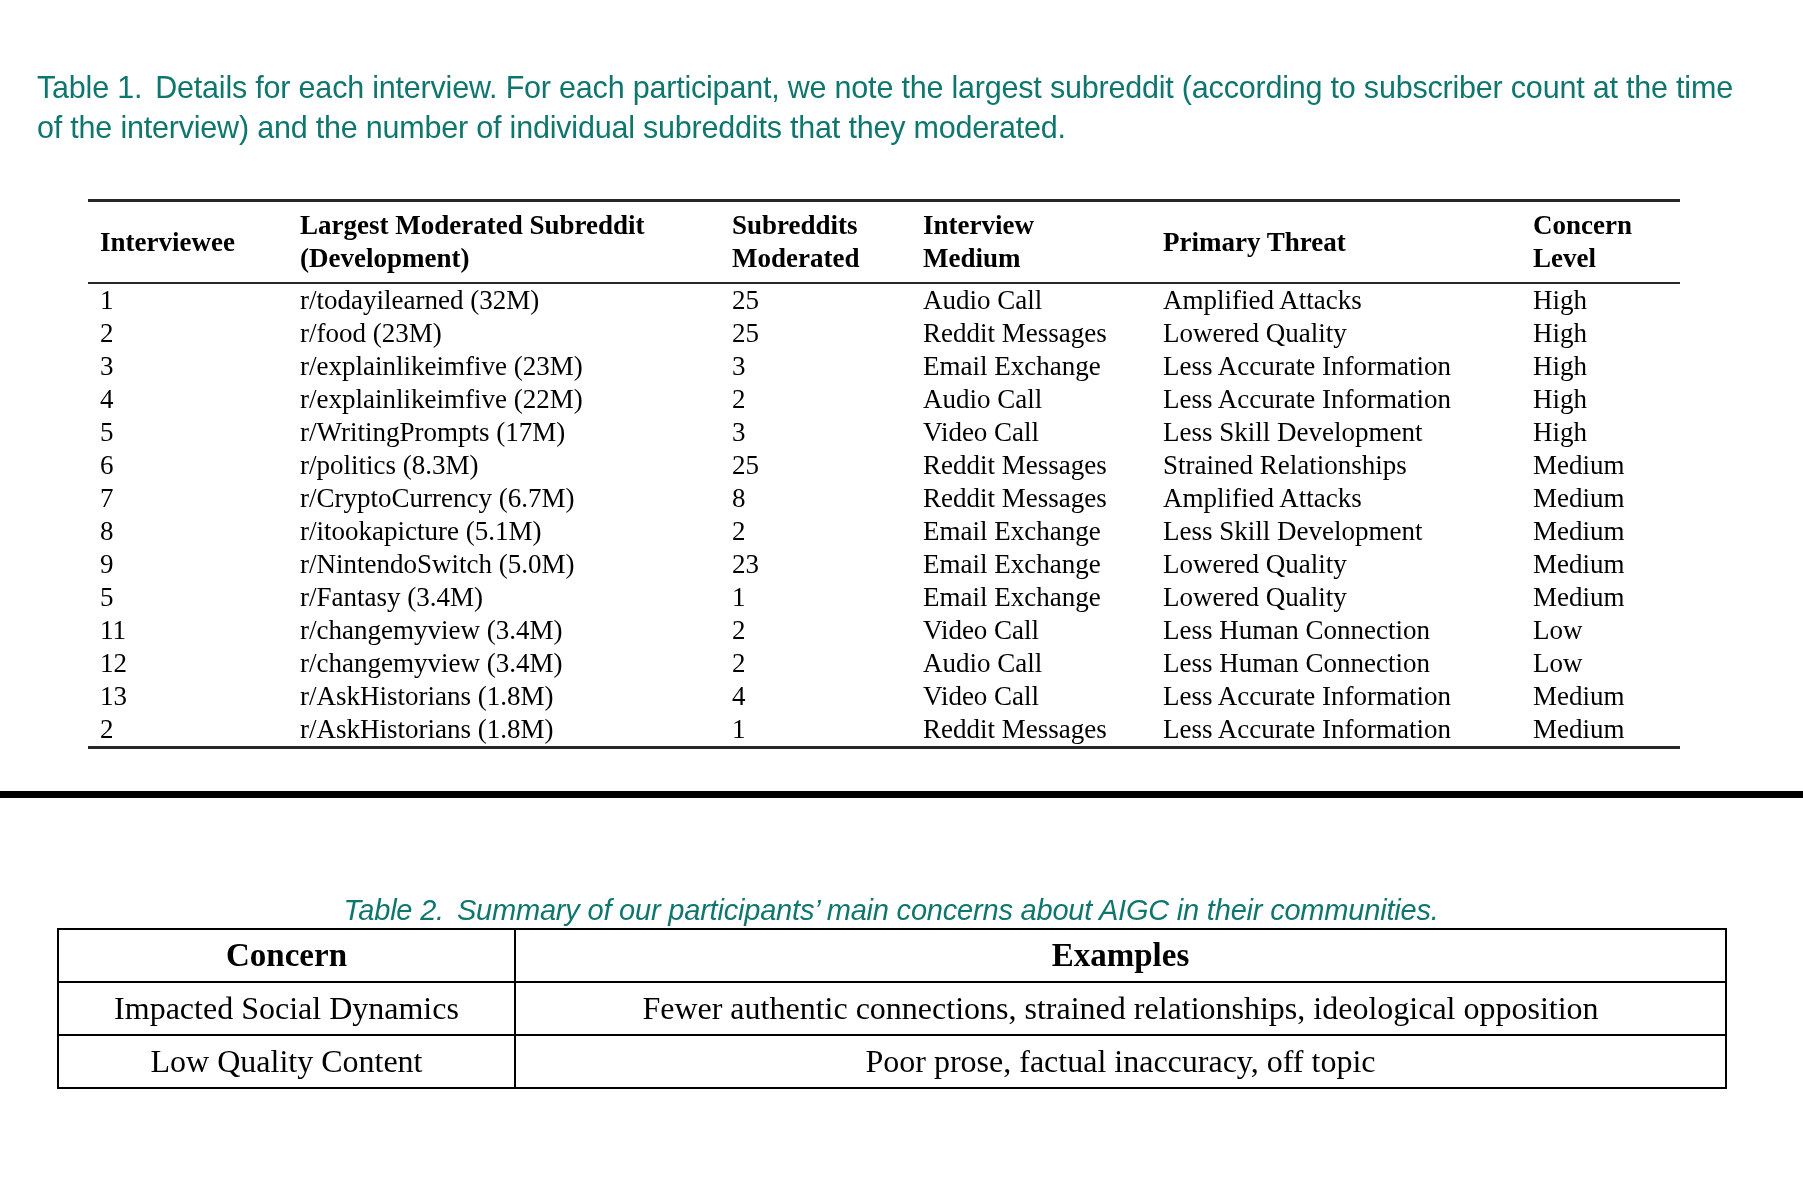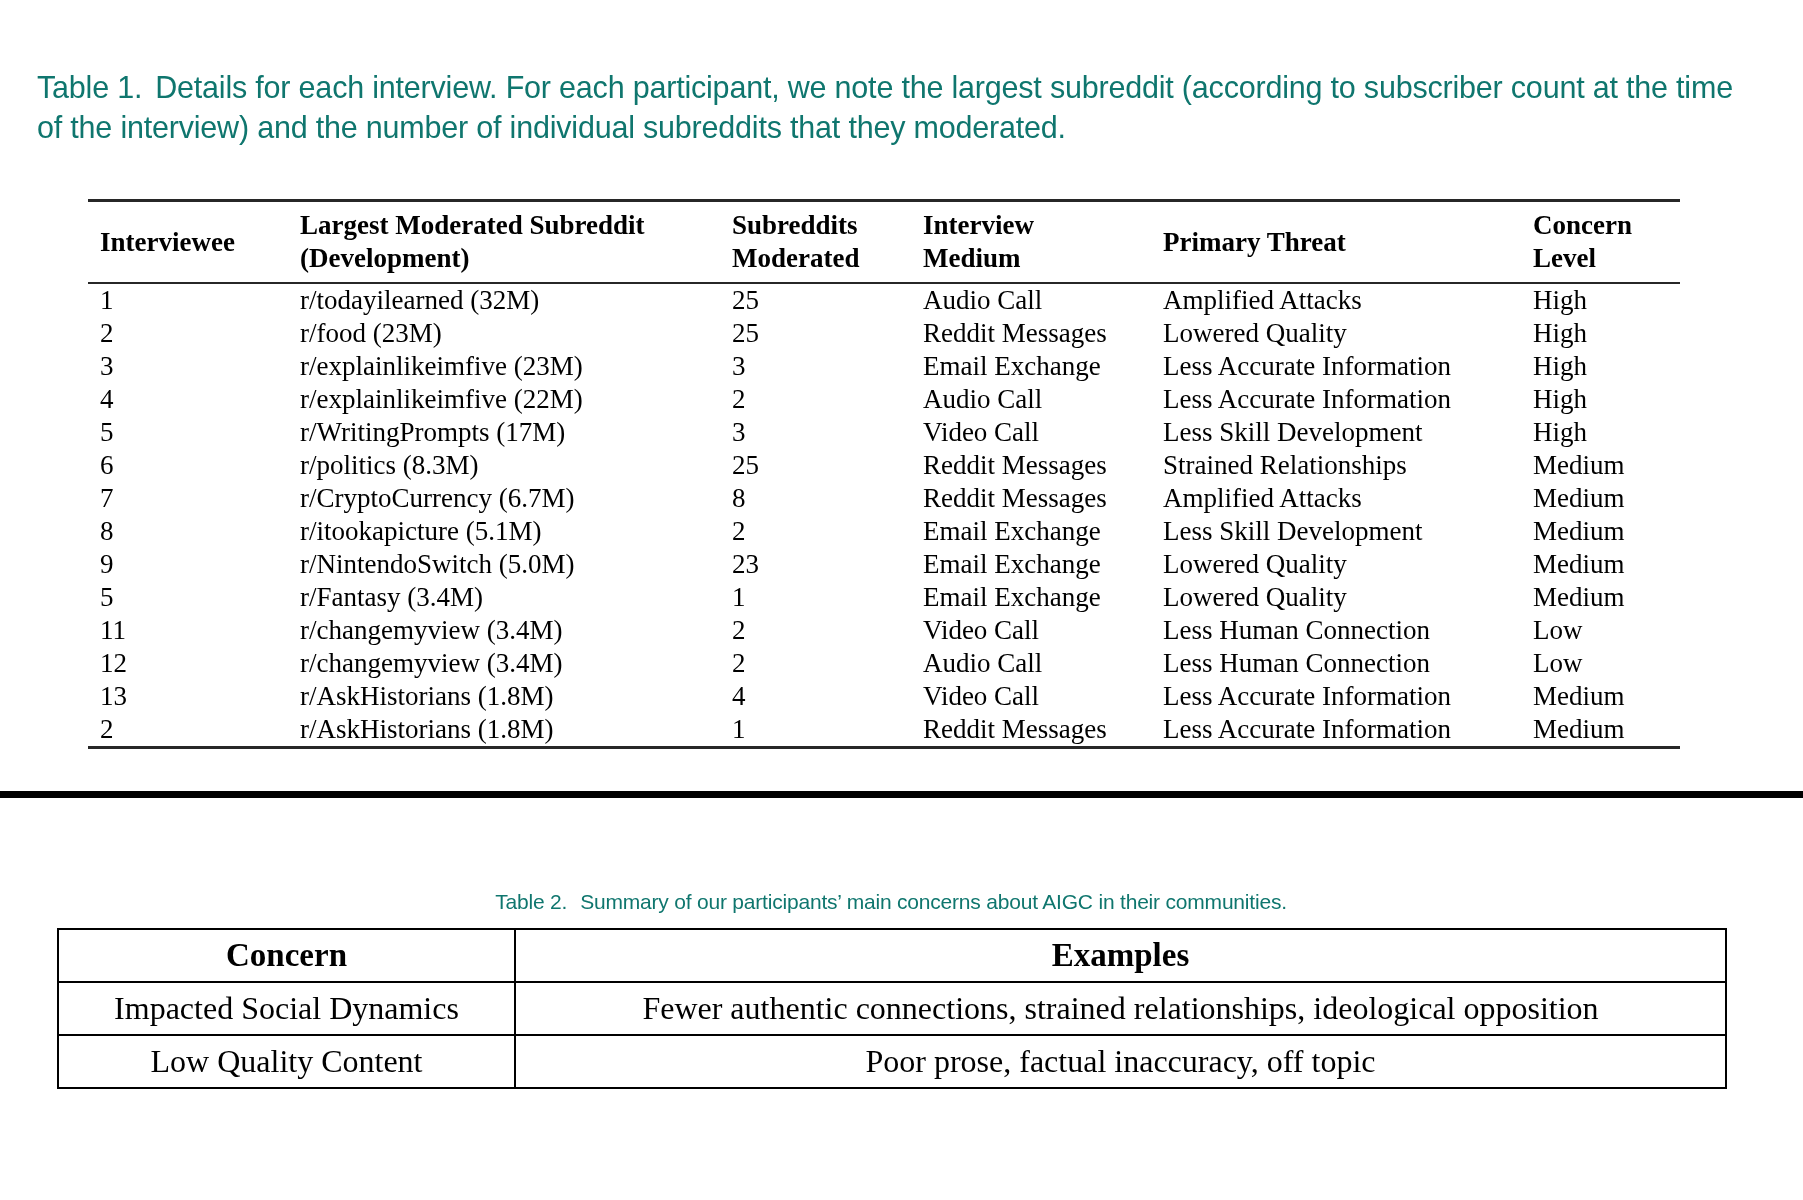--- a/index.html
+++ b/index.html
@@ -13,21 +13,21 @@
   .caption {
     font-family:"Liberation Sans", sans-serif;
     color:#0f766e; letter-spacing:-0.2px;
   }
   .caption1 {
     position:absolute; left:37px; top:36px; width:1705px;
     font-size:30.5px; line-height:40px; text-align:left;
   }
   .caption2 {
     position:absolute; left:57px; top:862px; width:1668px;
-    font-size:21px; line-height:38px; text-align:center;
+    font-size:29px; line-height:38px; text-align:center;font-style:italic;
   }
   .caption-label { margin-right:13px; }
 
   
   .t1wrap { position:absolute; left:88px; top:160px; width:1592px;margin-top:39px; }
   table.t1 {
     border-collapse:collapse; table-layout:fixed; width:1592px;
     border-top:3px solid #272727; border-bottom:3px solid #272727;
     font-size:27px; color:#000;
   }

